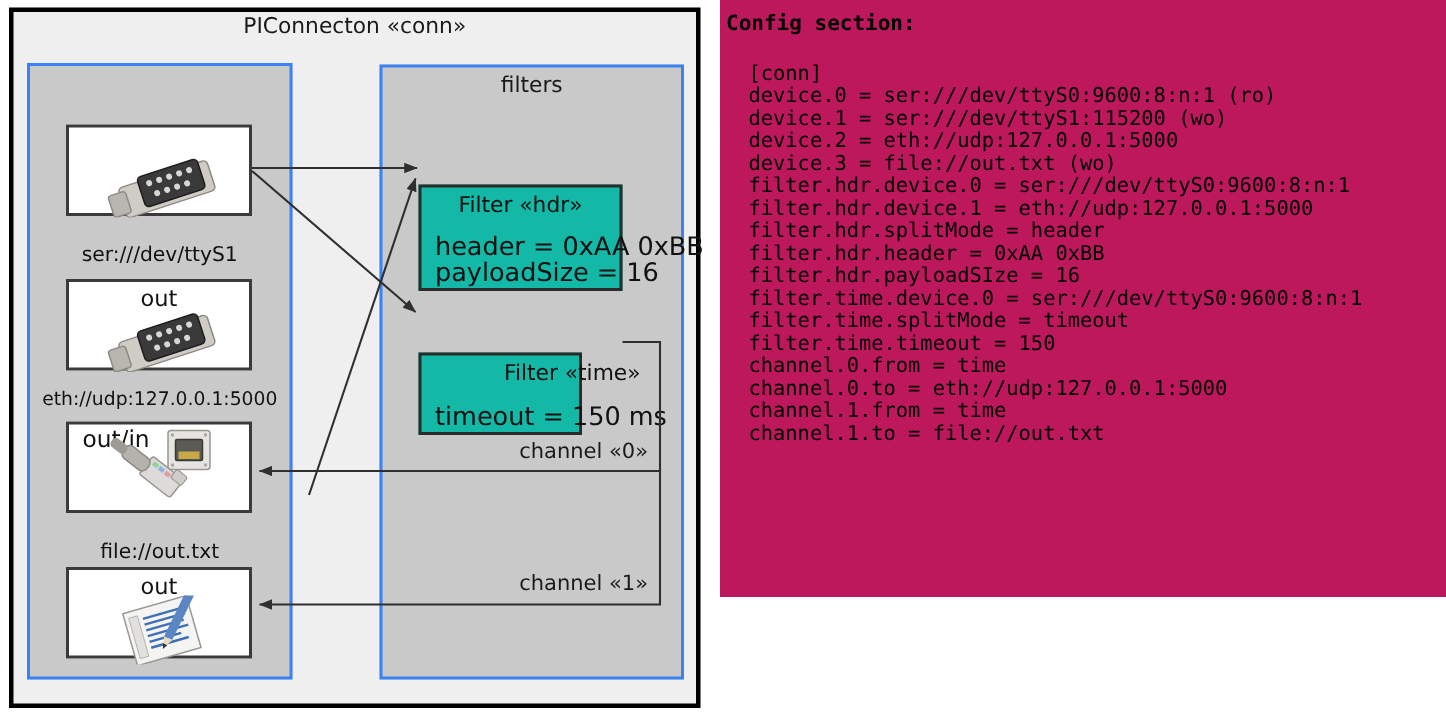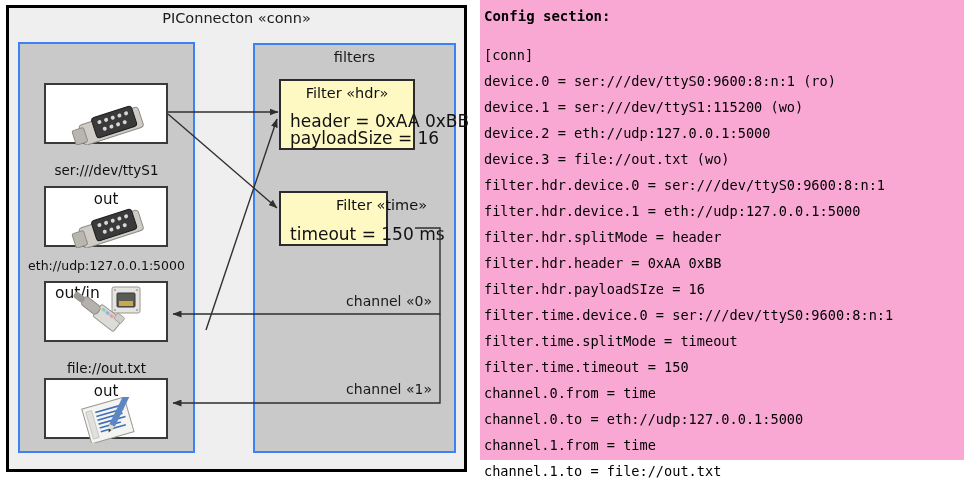--- a/index.html
+++ b/index.html
@@ -100,23 +100,24 @@
     font-size: 15px;
     color: #111111;
   }
 
   .dev-icon {
     position: absolute;
   }
 
   .filter-card {
     position: absolute;
-    background: #fef9c3;
+    background: #14b8a6;
     border: 2px solid #2b2b2b;
     box-sizing: border-box;
+    margin-top: 44px;
   }
 
   .filter-title {
     position: absolute;
     top: 4px;
     width: 100%;
     text-align: center;
     font-size: 14.5px;
     color: #111111;
   }
@@ -143,39 +144,39 @@
     width: 478px;
     height: 484px;
     pointer-events: none;
   }
 
   
   #config-panel {
     position: absolute;
     left: 480px; top: 0;
     width: 484px;
-    height: 460px;
-    background: #f9a8d4;
+    height: 398px;
+    background: #be185d;
   }
 
   #config-heading {
     position: absolute;
     left: 4px; top: 8px;
     font-size: 14px;
     font-weight: bold;
     font-family: "DejaVu Sans Mono", "Liberation Mono", monospace;
     color: #000000;
   }
 
   #config-code {
     position: absolute;
-    left: 4px; top: 42px;
+    left: 19px; top: 42px;
     font-family: "DejaVu Sans Mono", "Liberation Mono", monospace;
     font-size: 13.6px;
-    line-height: 26px;
+    line-height: 15px;
     color: #000000;
     white-space: pre;
   }
 </style>
 </head>
 <body>
 
 <div id="stage">
 
   <div id="diagram">

